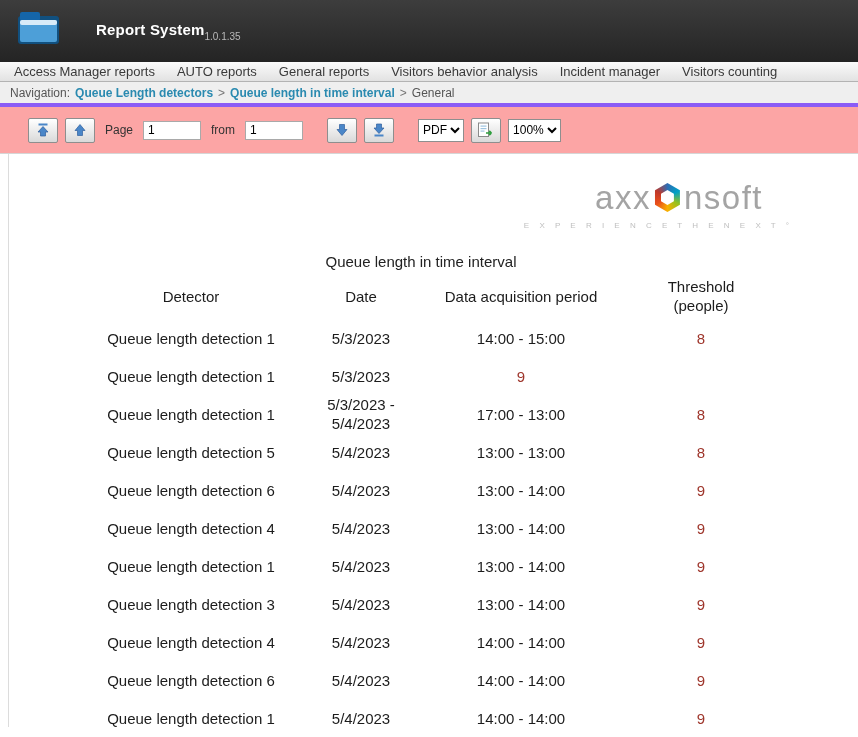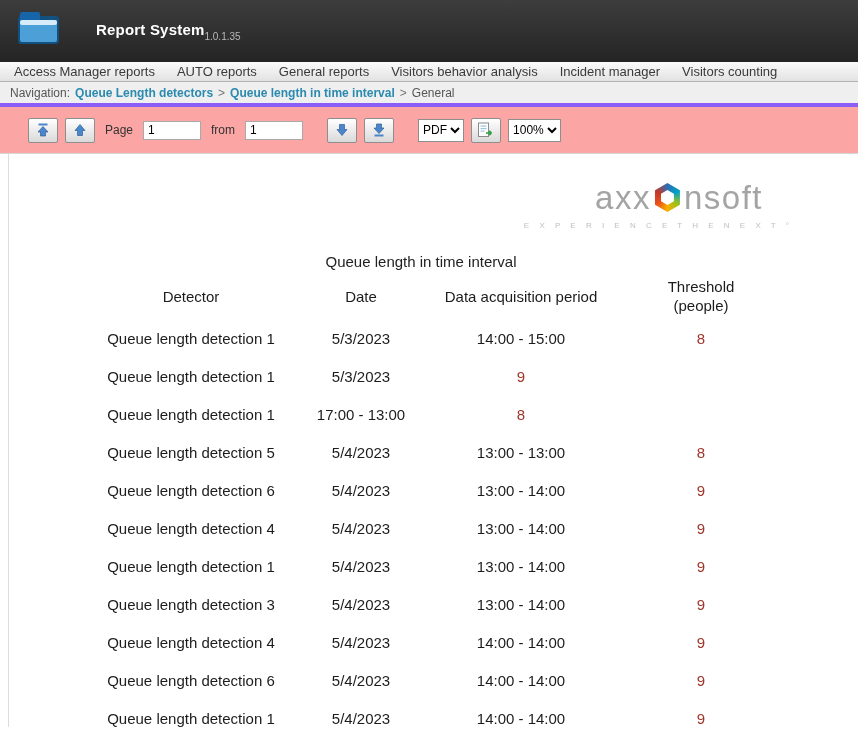--- a/index.html
+++ b/index.html
@@ -224,20 +224,21 @@
       </div>
 
       <div class="trow">
         <div class="cell c-det">Queue length detection 1</div>
         <div class="cell c-date">5/3/2023</div>
         <div class="cell c-threshold">9</div>
       </div>
 
       <div class="trow">
         <div class="cell c-det">Queue length detection 1</div>
+        <div class="cell c-date">5/3/2023 - 5/4/2023</div>
         <div class="cell c-period">17:00 - 13:00</div>
         <div class="cell c-threshold">8</div>
       </div>
 
       <div class="trow">
         <div class="cell c-det">Queue length detection 5</div>
         <div class="cell c-date">5/4/2023</div>
         <div class="cell c-period">13:00 - 13:00</div>
         <div class="cell c-threshold">8</div>
       </div>

